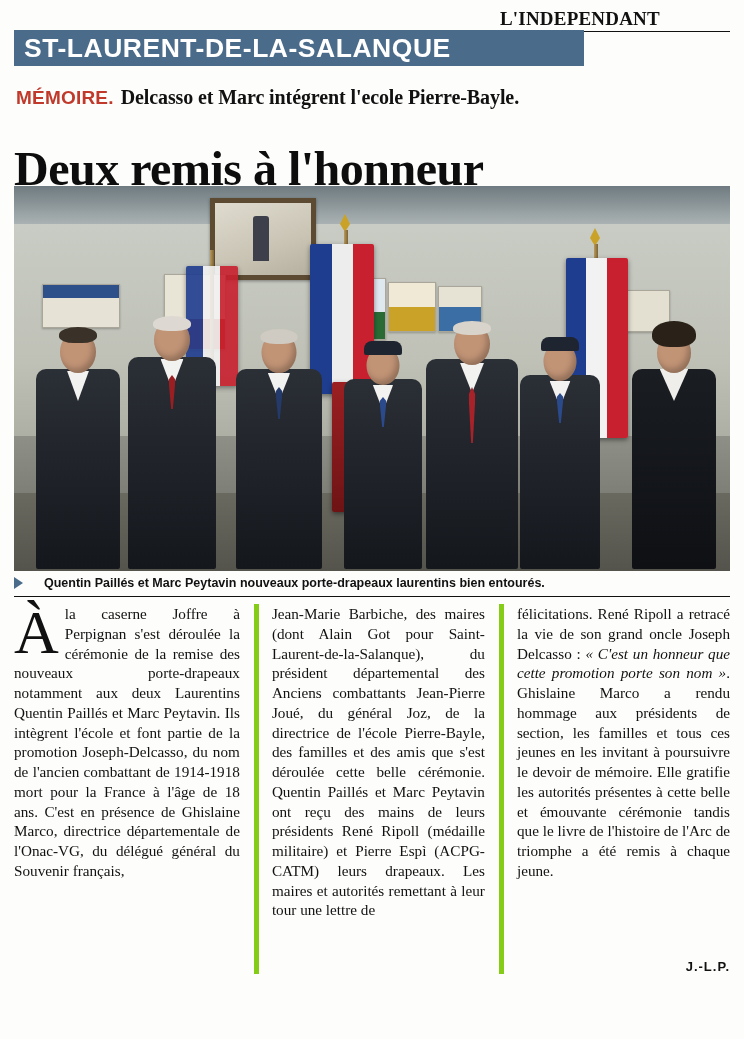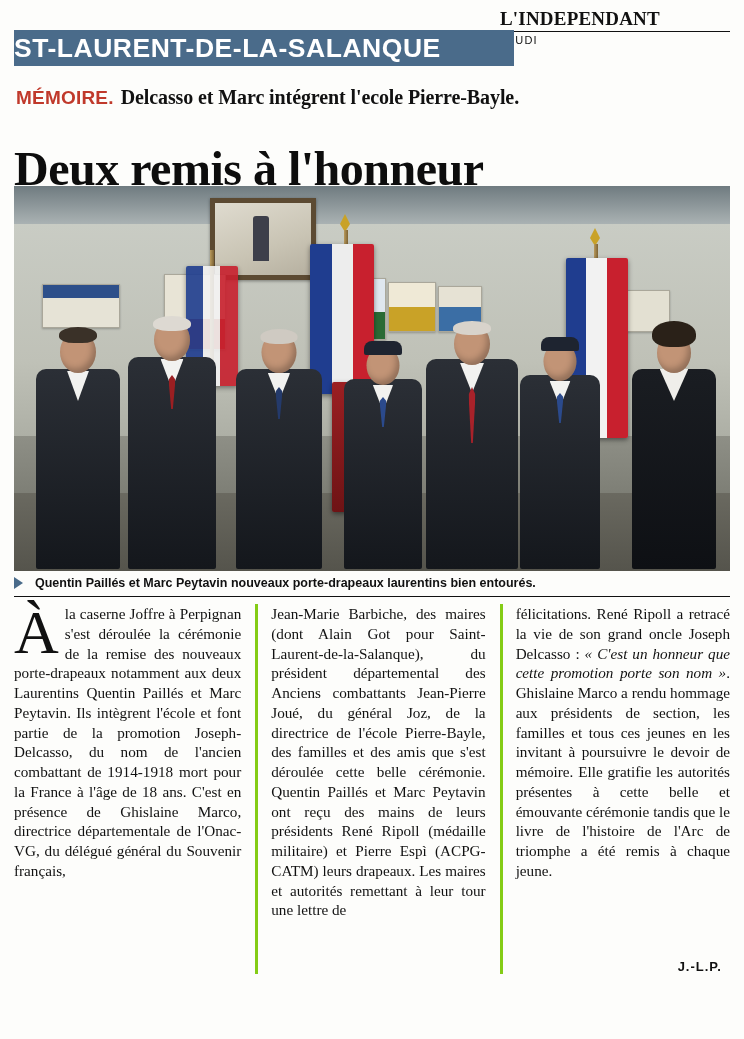--- a/index.html
+++ b/index.html
@@ -55,25 +55,26 @@
     letter-spacing: .3px;
     margin-top: 2px;
     color: #111;
   }
 
   
   .locality-banner {
     position: absolute;
     top: 30px;
     left: 14px;
-    width: 500px;
+    width: 570px;
     height: 36px;
     background: #4a6b8a;
     display: flex;
     align-items: center;
+    padding-left: 10px;
     box-sizing: border-box;
   }
   .locality-text {
     color: #ffffff;
     font-family: "Liberation Sans", sans-serif;
     font-weight: bold;
     font-size: 26px;
     letter-spacing: .5px;
     transform: scaleX(1.02);
     transform-origin: left center;
@@ -237,21 +238,21 @@
   }
 
   
   .caption {
     position: absolute;
     top: 576px;
     left: 14px;
     width: 716px;
     display: flex;
     align-items: center;
-    gap: 12px;
+    gap: 21px;
     font-family: "Liberation Sans", sans-serif;
     font-size: 12.5px;
     font-weight: bold;
     color: #111;
   }
   .caption-bullet {
     width: 0; height: 0;
     border-left: 9px solid #4a6b8a;
     border-top: 6px solid transparent;
     border-bottom: 6px solid transparent;
@@ -274,35 +275,35 @@
   .col {
     width: 229px;
     font-family: "Liberation Serif", serif;
     font-size: 15.2px;
     line-height: 1.30;
     text-align: justify;
     hyphens: auto;
     color: #111;
     position: relative;
   }
-  .col + .col { border-left: 3px solid #84cc16; padding-left: 13px; width: 216px; }
+  .col + .col { border-left: 5px solid #84cc16; padding-left: 13px; width: 216px; }
   .dropcap {
     float: left;
     font-family: "Liberation Serif", serif;
     font-size: 62px;
     line-height: 48px;
     font-weight: normal;
     padding: 4px 6px 0 0;
     color: #111;
   }
   .col em { font-style: italic; }
   .signature {
     position: absolute;
     bottom: -2px;
-    right: 8px;
+    right: 0;
     font-family: "Liberation Sans", sans-serif;
     font-weight: bold;
     font-size: 13px;
     letter-spacing: 1px;
     color: #111;
   }
 </style>
 </head>
 <body>
 

